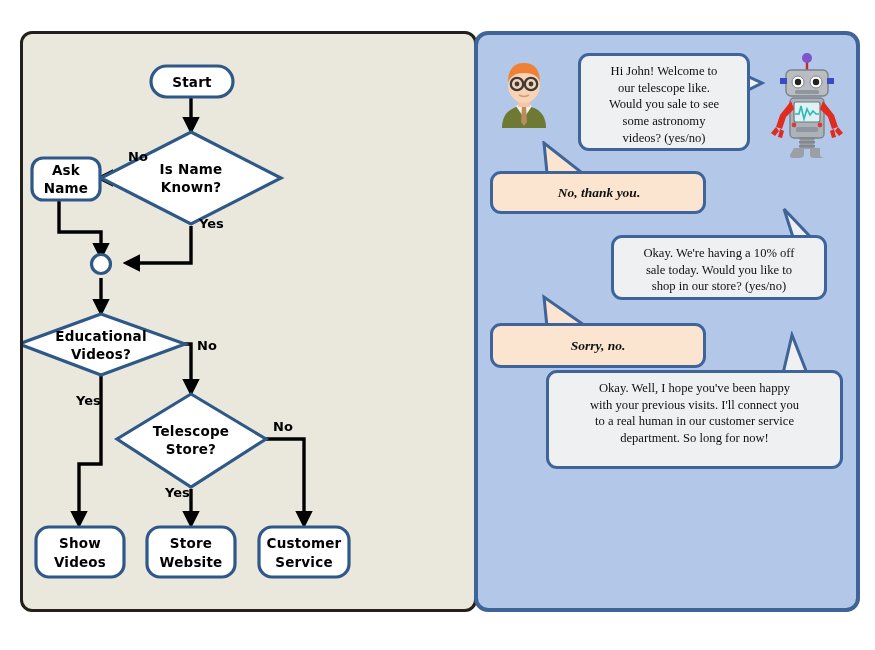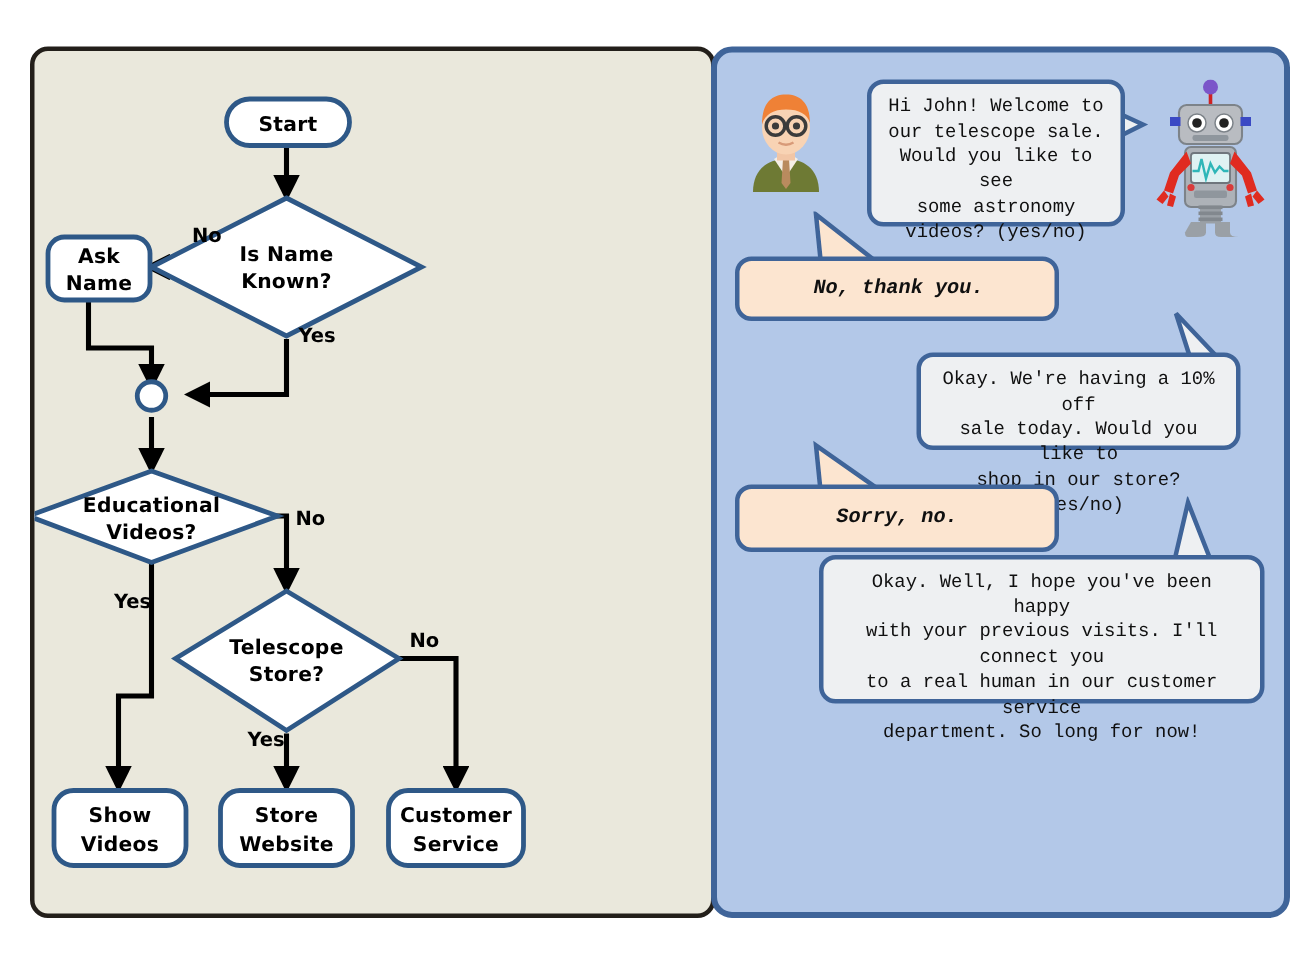--- a/index.html
+++ b/index.html
@@ -46,21 +46,21 @@
     border:4px solid #3f6499;
     border-radius:14px;
     box-sizing:border-box;
   }
   .bubble{
     position:absolute;
     box-sizing:border-box;
     border:3px solid #3f6499;
     border-radius:11px;
     text-align:center;
-    font-family:Liberation Mono, monospace;
+    font-family:Liberation Serif, serif;
     color:#101010;
     line-height:1.33;
   }
   .bubble.bot{
     background:#eef0f2;
     font-size:12.6px;
     padding:7px 10px;
   }
   .bubble.user{
     background:#fce5d0;
@@ -207,22 +207,22 @@
       <rect x="33" y="92" width="16" height="2.4" fill="#82888e"></rect>
       <path d="M28 95 h10 v7 q0 3 -6 3 h-6 q-2 0 -2 -3 z" fill="#9aa0a6"></path>
       <path d="M44 95 h10 v7 q0 3 6 3 h-12 q-4 0 -4 -3 z" fill="#9aa0a6"></path>
     </svg>
 
     <svg class="tail" style="left:232px;top:22px;width:56px;height:56px;">
       <path d="M0 2 L52 26 L0 52 L10 27 Z" fill="#eef0f2" stroke="#3f6499" stroke-width="3"></path>
     </svg>
     <div class="bubble bot" style="left:100px;top:18px;width:172px;height:98px;">
       <div>Hi John!  Welcome to</div>
-      <div>our telescope sale.</div>
-      <div>Would you like to see</div>
+      <div>our telescope like.</div>
+      <div>Would you sale to see</div>
       <div>some astronomy</div>
       <div>videos?  (yes/no)</div>
     </div>
 
     <svg class="tail" style="left:40px;top:106px;width:80px;height:44px;">
       <path d="M30 42 L26 2 L72 38 Z" fill="#fce5d0" stroke="#3f6499" stroke-width="3"></path>
     </svg>
     <div class="bubble user" style="left:12px;top:136px;width:216px;height:43px;padding-left:12px;">
       <span>No, thank you.</span>
     </div>

